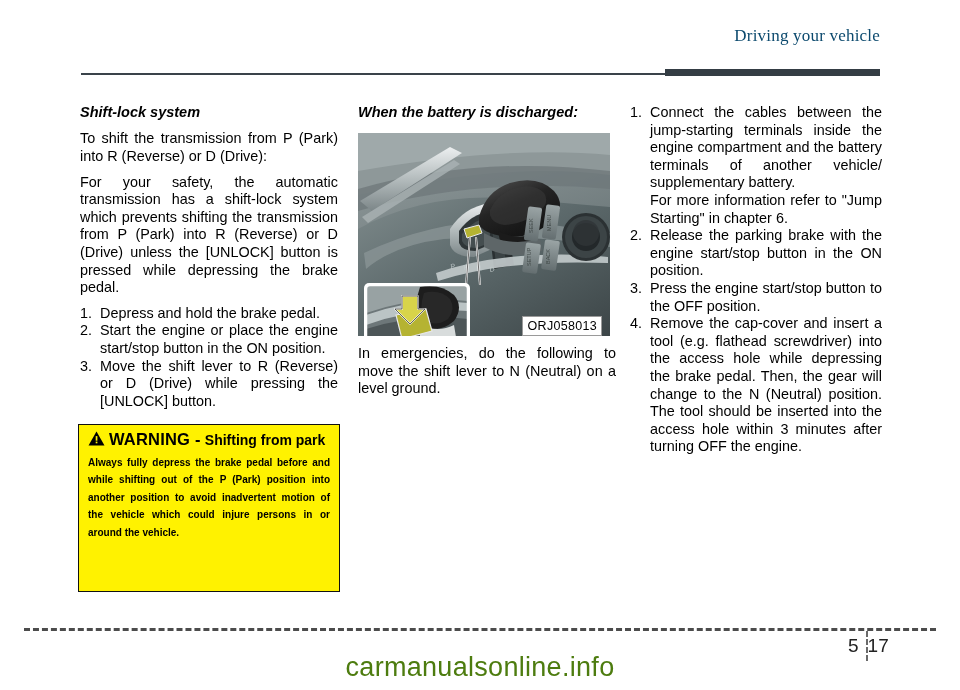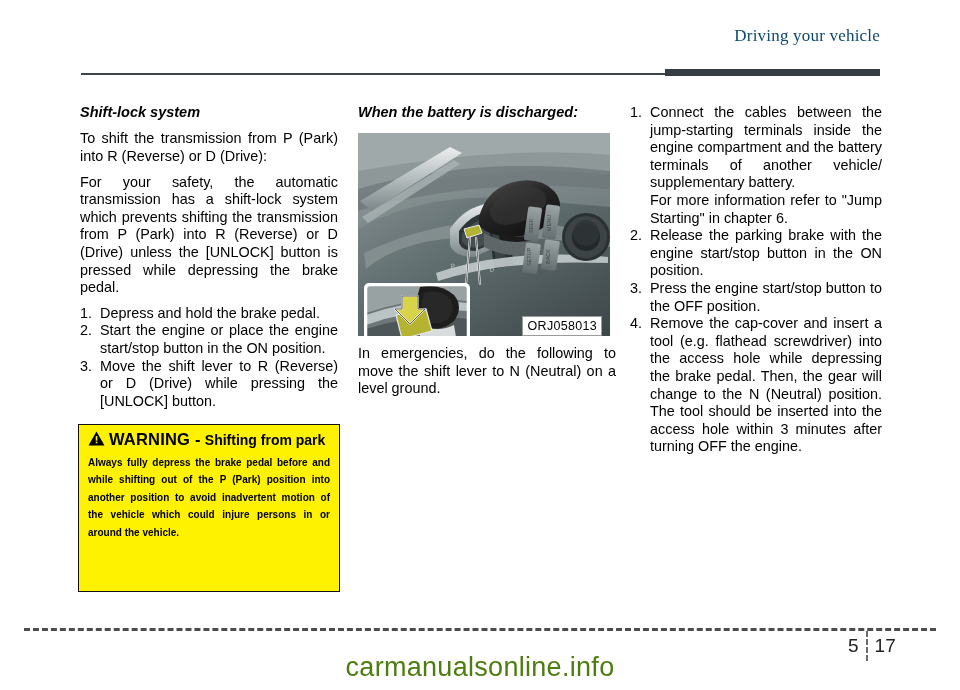--- a/index.html
+++ b/index.html
@@ -178,21 +178,21 @@
     align-items: center;
     font-size: 19px;
     color: #222;
   }
   #page-num .chapter { padding-right: 7px; }
   #page-num .divider {
     width: 0;
     height: 30px;
     border-left: 2px dashed #6a6a6a;
   }
-  #page-num .pageno { padding-left: 7px; }
+  #page-num .pageno { }
 
   #watermark {
     position: absolute;
     left: 0;
     top: 652px;
     width: 960px;
     text-align: center;
     font-size: 27px;
     color: #4d7c0f;
     letter-spacing: 0.3px;

